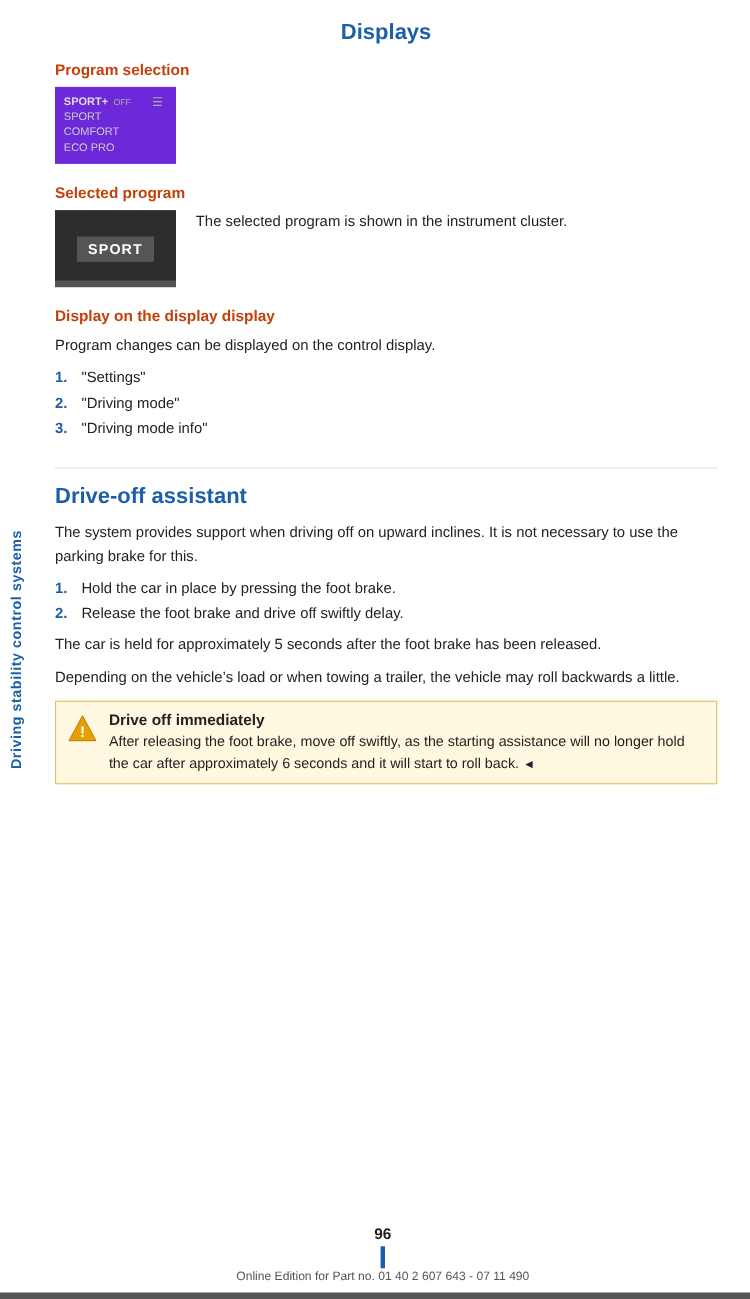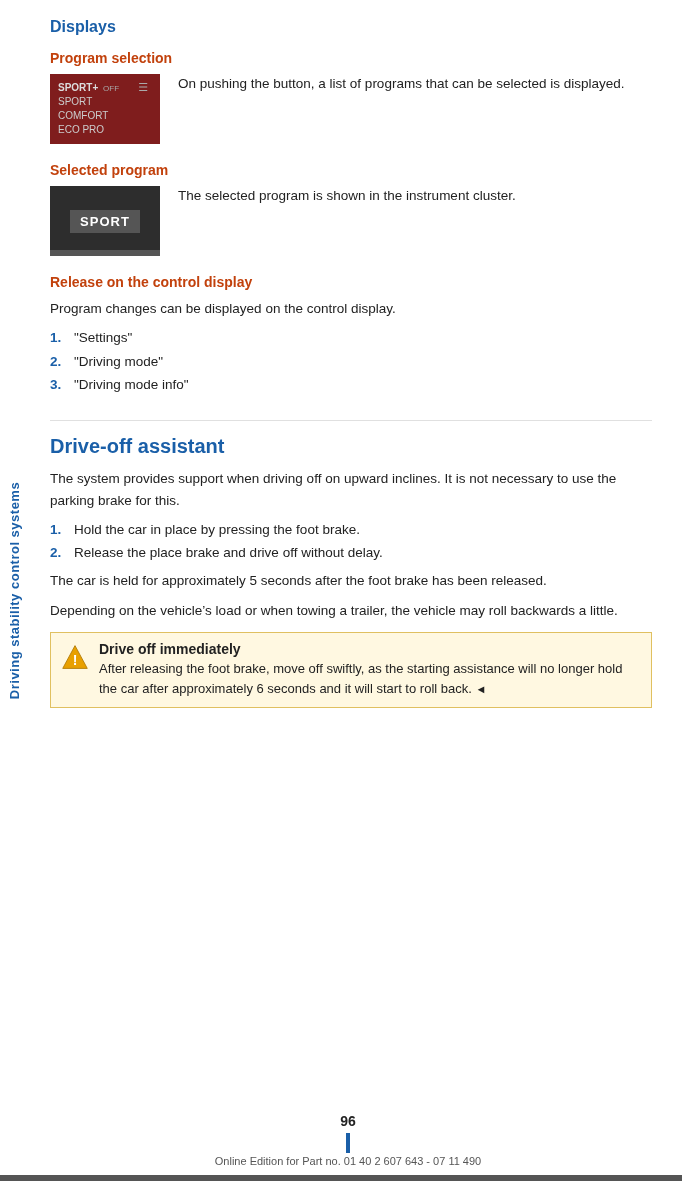--- a/index.html
+++ b/index.html
@@ -46,21 +46,21 @@
       font-weight: bold;
       color: #c2410c;
       margin-bottom: 8px;
       margin-top: 4px;
     }
 
     
     .image-box {
       width: 110px;
       height: 70px;
-      background: #7f1d1d;
+      background: #6d28d9;
       display: flex;
       flex-direction: column;
       align-items: flex-start;
       justify-content: center;
       padding: 6px 8px;
       margin-right: 18px;
       flex-shrink: 0;
     }
 
     .image-box-text {
@@ -207,24 +207,25 @@
       margin: 2px auto;
     }
 
     .footer-note {
       font-size: 11px;
       color: #555;
       text-align: center;
     }
 
     .displays-heading {
-      font-size: 16px;
+      font-size: 20px;
       font-weight: bold;
       color: #1a5fa8;
       margin-bottom: 14px;
+      text-align: center;
     }
 
     .off-label {
       color: #aaa;
       font-size: 8px;
       font-weight: normal;
       margin-left: 2px;
     }
 
     
@@ -255,36 +256,33 @@
           <span style="font-size:10px;color:#ccc;">SPORT</span><br>
           <span style="font-size:10px;color:#ccc;">COMFORT</span><br>
           <span style="font-size:10px;color:#ccc;">ECO PRO</span>
         </div>
 
         <span style="position:absolute;top:0;right:4px;color:#aaa;font-size:11px;">☰</span>
       </div>
 
       <div style="position:absolute;bottom:0;left:0;right:0;height:6px;background:#555;margin-top:4px;"></div>
     </div>
-    <div style="position:relative;">
-      <p class="content-text">On pushing the button, a list of programs that can be selected is displayed.</p>
-    </div>
   </div>
 
   <div class="sub-heading">Selected program</div>
   <div class="content-row">
     <div class="sport-box" style="position:relative;">
       <span class="sport-label-badge">SPORT</span>
 
       <div style="position:absolute;bottom:0;left:0;right:0;height:6px;background:#555;"></div>
     </div>
     <p class="content-text">The selected program is shown in the instrument cluster.</p>
   </div>
 
-  <div class="sub-heading">Release on the control display</div>
+  <div class="sub-heading">Display on the display display</div>
   <p class="body-text">Program changes can be displayed on the control display.</p>
   <ol class="numbered-list">
     <li>
       <span class="num">1.</span>
       <span>"Settings"</span>
     </li>
     <li>
       <span class="num">2.</span>
       <span>"Driving mode"</span>
     </li>
@@ -297,21 +295,21 @@
   <div class="drive-off-heading">Drive-off assistant</div>
   <p class="body-text">The system provides support when driving off on upward inclines. It is not necessary to use the parking brake for this.</p>
 
   <ol class="numbered-list">
     <li>
       <span class="num">1.</span>
       <span>Hold the car in place by pressing the foot brake.</span>
     </li>
     <li>
       <span class="num">2.</span>
-      <span>Release the place brake and drive off without delay.</span>
+      <span>Release the foot brake and drive off swiftly delay.</span>
     </li>
   </ol>
 
   <p class="body-text">The car is held for approximately 5 seconds after the foot brake has been released.</p>
   <p class="body-text">Depending on the vehicle’s load or when towing a trailer, the vehicle may roll backwards a little.</p>
 
   <div class="warning-box">
     <div>
       
       <svg class="warning-icon" viewBox="0 0 32 32">

